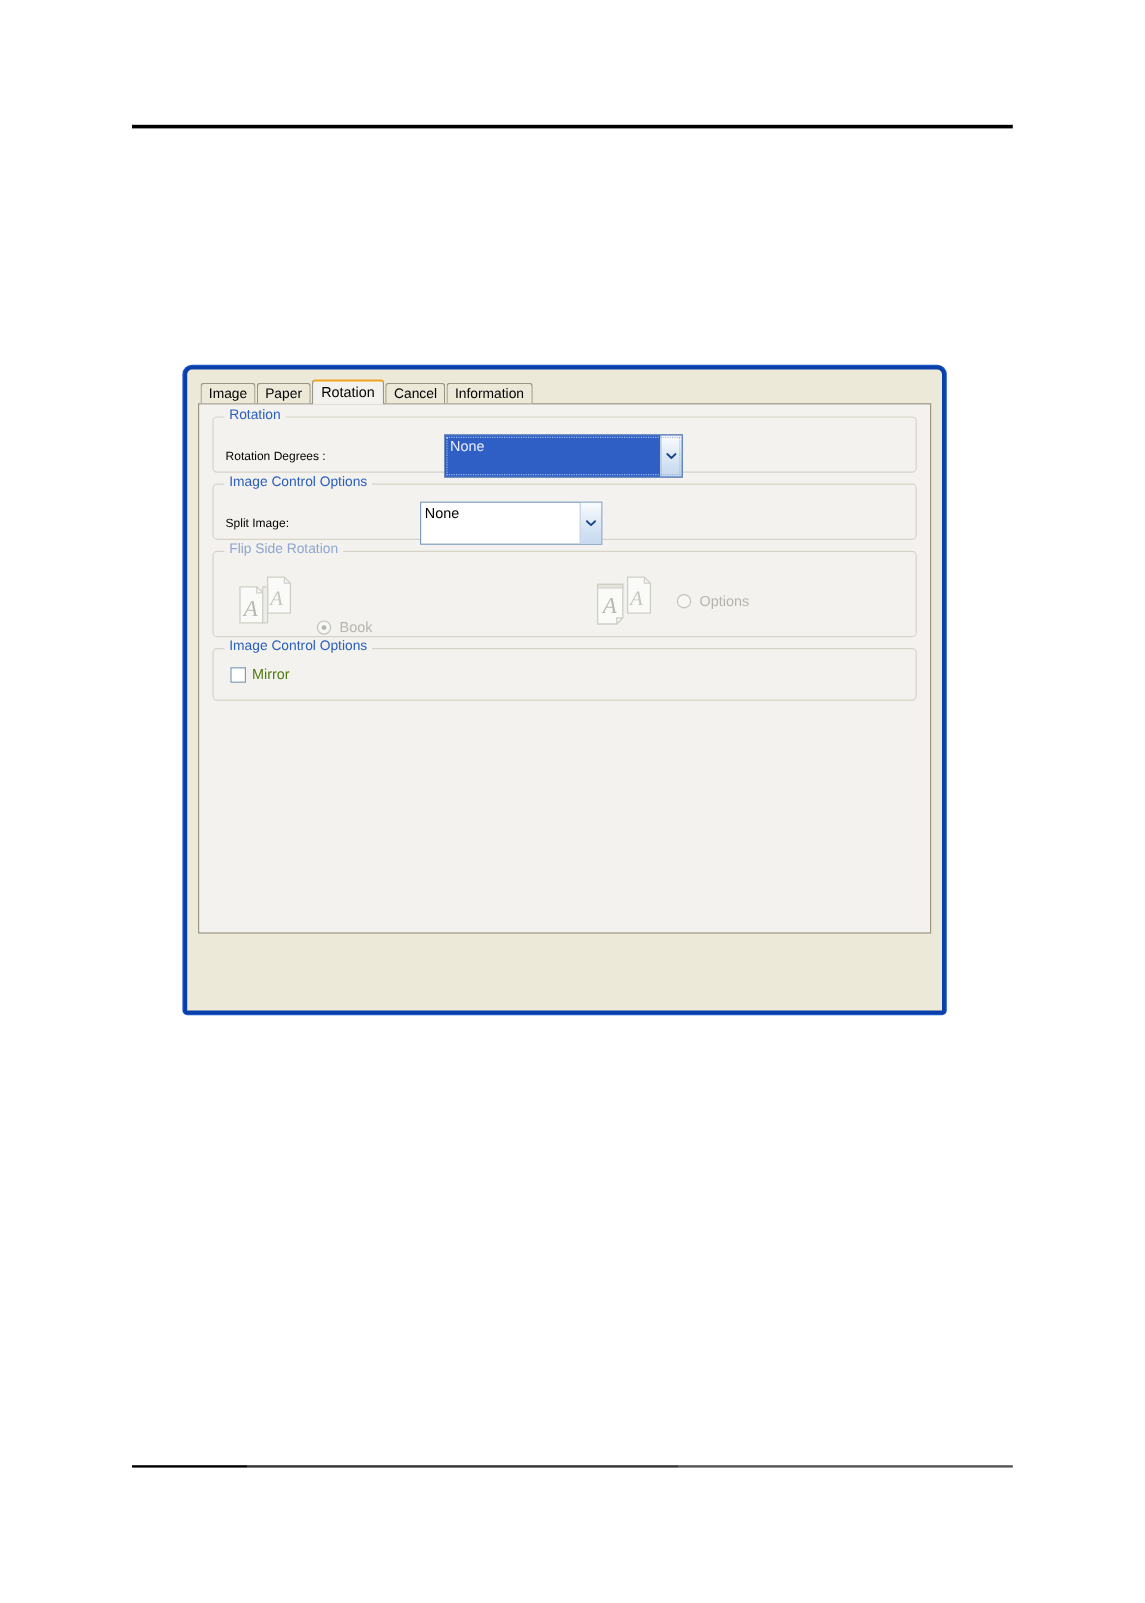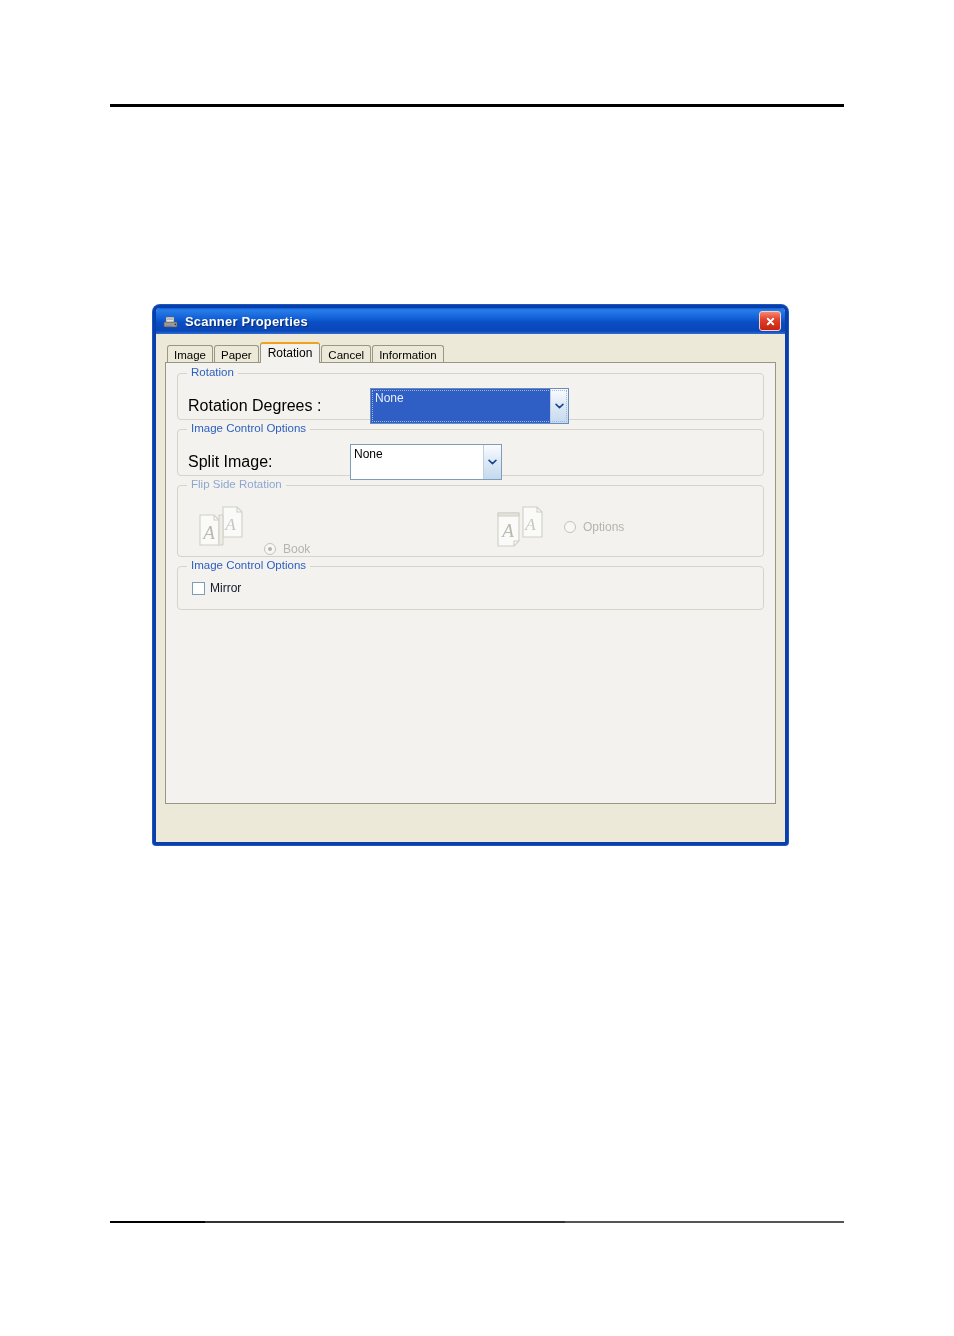--- a/index.html
+++ b/index.html
@@ -168,21 +168,21 @@
   }
   .group.disabled > .group-label { color: #8fa6d0; }
 
   .group-inner {
     padding: 12px 10px 10px 10px;
     display: flex;
     align-items: center;
   }
 
   .field-label {
-    font-size: 16px;
+    font-size: 10px;
     color: #000;
     white-space: nowrap;
   }
 
   
   .combo {
     height: 36px;
     border: 1px solid #7f9db9;
     background: #ffffff;
     display: flex;
@@ -251,21 +251,21 @@
   .checkbox {
     width: 13px; height: 13px;
     border: 1px solid #7f9db9;
     background: #ffffff;
     box-sizing: border-box;
     flex: 0 0 auto;
     cursor: pointer;
   }
   .check-label {
     font-size: 12px;
-    color: #0f172a;
+    color: #4d7c0f;
     margin-left: 5px;
   }
 
   
   .flip-item {
     display: flex;
     align-items: center;
   }
   .flip-icon { width: 58px; height: 48px; flex: 0 0 auto; }
 
@@ -297,37 +297,20 @@
   .btn-cancel   { right: 0;  width: 82px; }
 </style>
 </head>
 <body>
 
 <div class="page-rule header"></div>
 <div class="page-rule footer"></div>
 
 <div class="dialog">
 
-  <div class="titlebar">
-    <span class="title-icon">
-      <svg viewBox="0 0 17 16" width="17" height="16">
-        <path d="M2 8 h13 v4 a1 1 0 0 1 -1 1 H3 a1 1 0 0 1 -1 -1 z" fill="#9a9a9a" stroke="#555" stroke-width="0.6"></path>
-        <path d="M4 3 h8 v5 H4 z" fill="#e8e8e8" stroke="#666" stroke-width="0.6"></path>
-        <path d="M5 4.2 h6 M5 5.6 h6" stroke="#888" stroke-width="0.6"></path>
-        <circle cx="13.3" cy="10.4" r="0.8" fill="#3a3a3a"></circle>
-        <path d="M3.5 12.2 h6" stroke="#6a6a6a" stroke-width="0.7"></path>
-      </svg>
-    </span>
-    <span class="title-text">Scanner Properties</span>
-    <span class="close-btn">
-      <svg viewBox="0 0 12 12" width="11" height="11">
-        <path d="M3 3 L9 9 M9 3 L3 9" stroke="#ffffff" stroke-width="2.1" stroke-linecap="round"></path>
-      </svg>
-    </span>
-  </div>
 
   <div class="dialog-body">
 
     <div class="tabstrip">
       <div class="tab">Image</div>
       <div class="tab">Paper</div>
       <div class="tab active">Rotation</div>
       <div class="tab">Cancel</div>
       <div class="tab">Information</div>
     </div>

